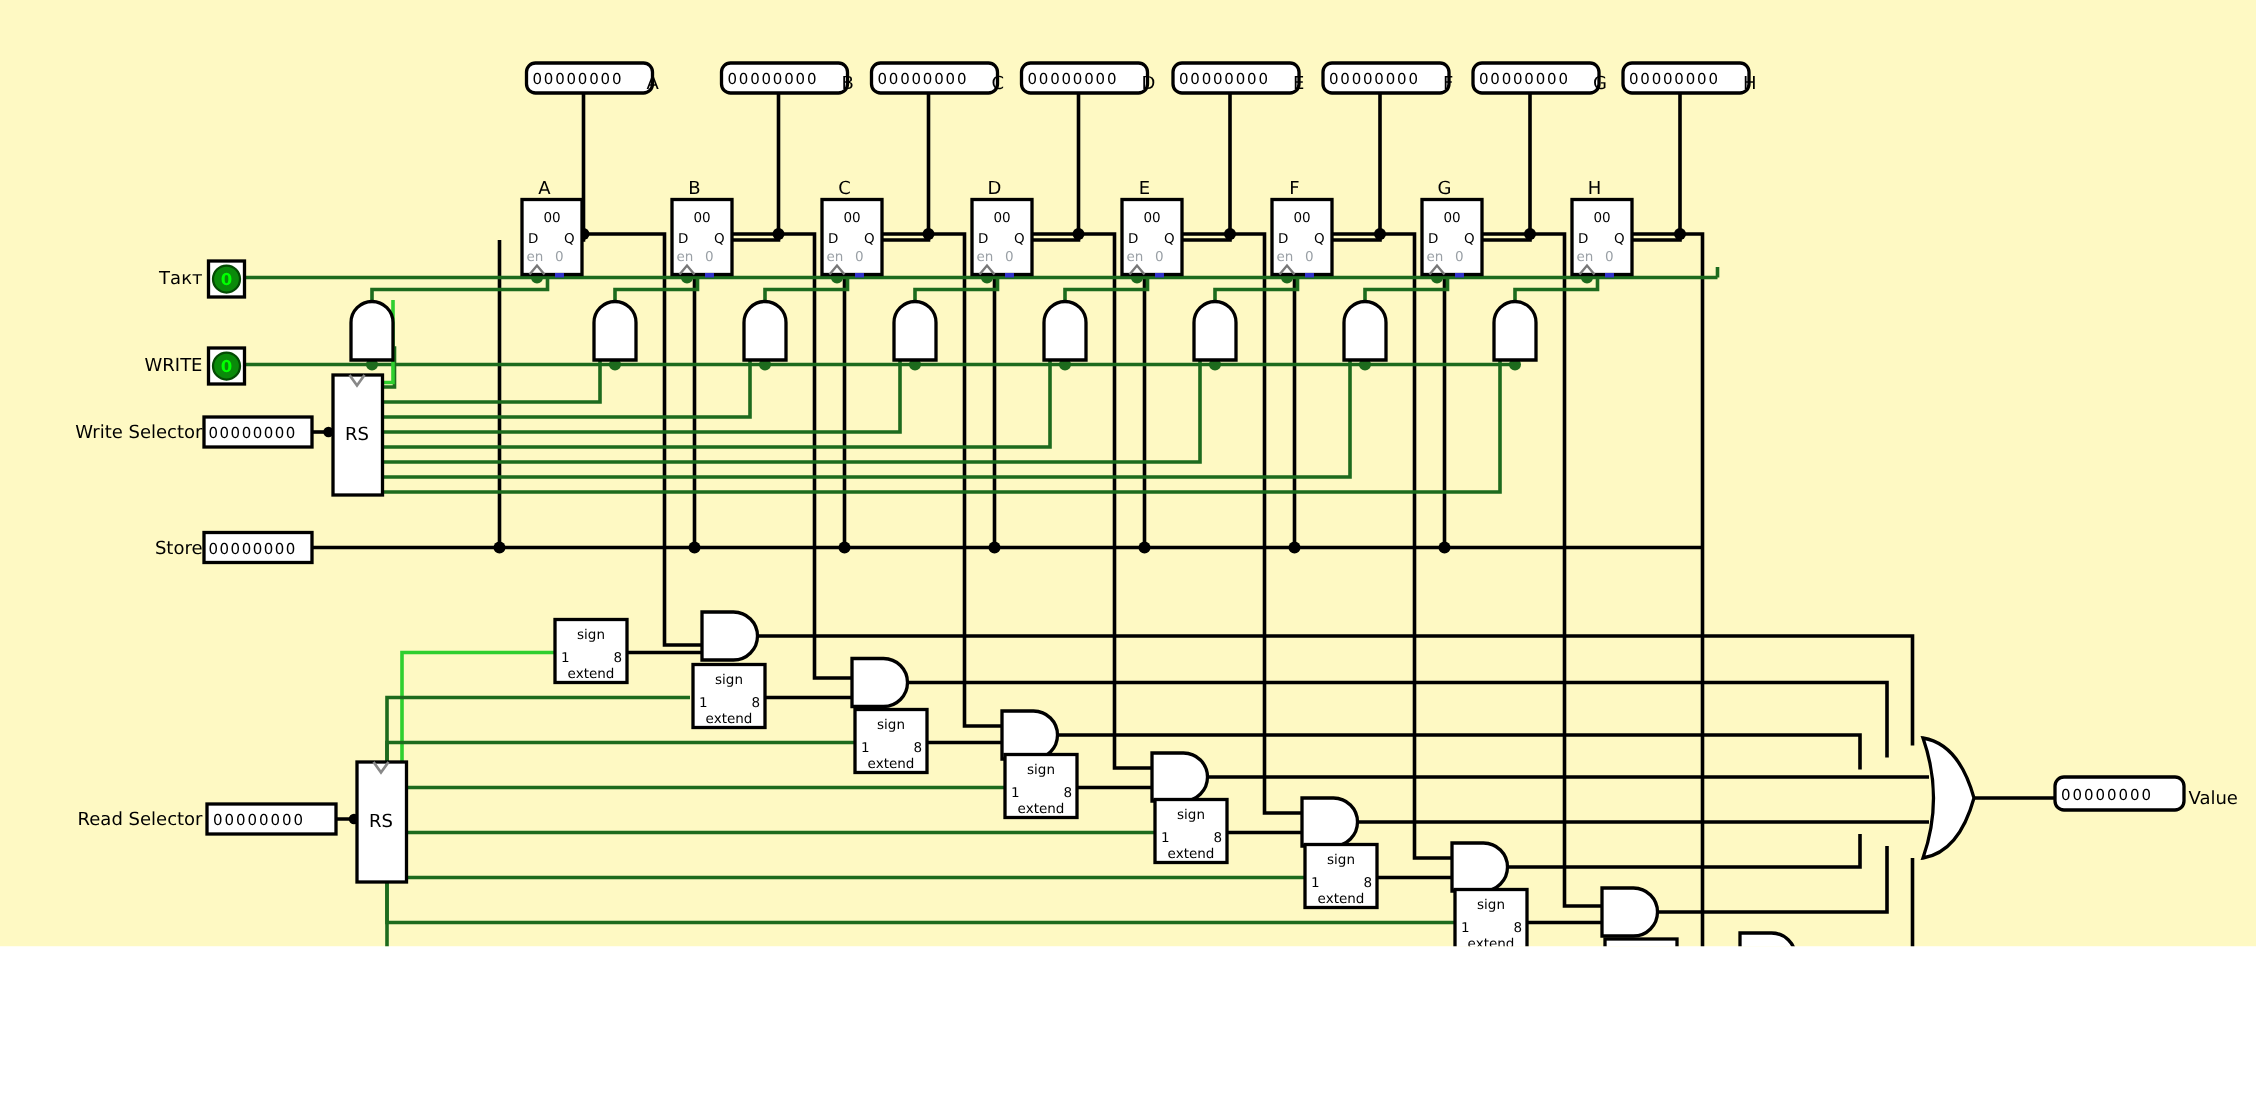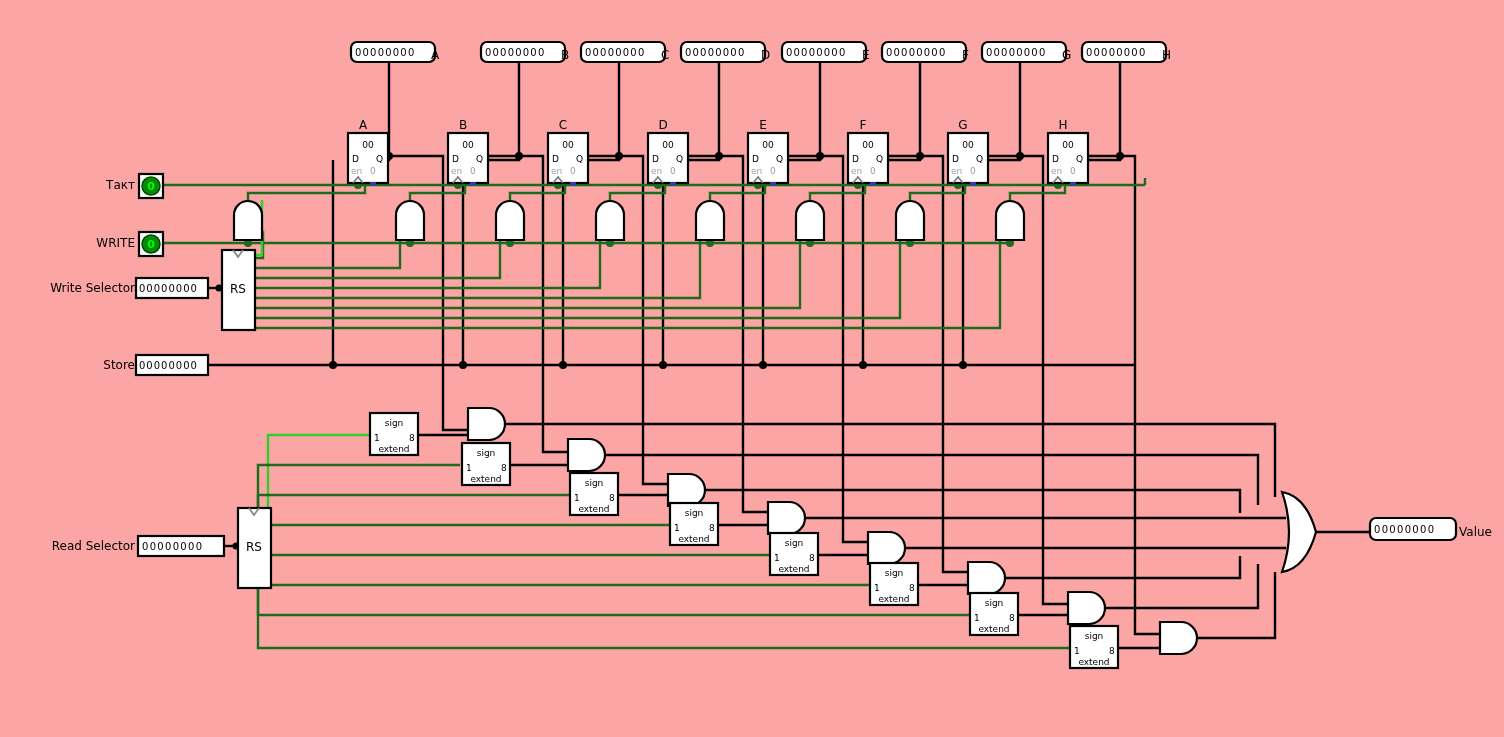--- a/index.html
+++ b/index.html
@@ -1,17 +1,17 @@
 <!DOCTYPE html>
 <html><head>
 <meta charset="utf-8">
 <style>
   html,body{margin:0;padding:0;background:#fff;}
   body{font-family:"DejaVu Sans","Liberation Sans",sans-serif;}
-  #canvas{position:relative;width:1504px;height:737px;background:#fca5a5;overflow:hidden;}
+  #canvas{position:relative;width:1504px;height:631px;background:#fef9c3;overflow:hidden;}
   svg{position:absolute;left:0;top:0;}
   .lbl{font-size:12px;fill:#000;font-family:"DejaVu Sans","Liberation Sans",sans-serif;}
   .lbl-sm{font-size:9px;fill:#000;font-family:"DejaVu Sans","Liberation Sans",sans-serif;}
   .lbl-gray{font-size:9px;fill:#9aa0a6;font-family:"DejaVu Sans","Liberation Sans",sans-serif;}
   .bit{font-size:10px;fill:#000;font-family:"DejaVu Sans","Liberation Sans",sans-serif;}
   .wire{stroke:#000;stroke-width:2.4;fill:none;}
   .wire-g{stroke:#1d6b1d;stroke-width:2.4;fill:none;}
   .wire-lg{stroke:#2fcf2f;stroke-width:2.4;fill:none;}
   .gate{stroke:#000;stroke-width:2.2;fill:#fff;}
   .box{stroke:#000;stroke-width:2.2;fill:#fff;}

